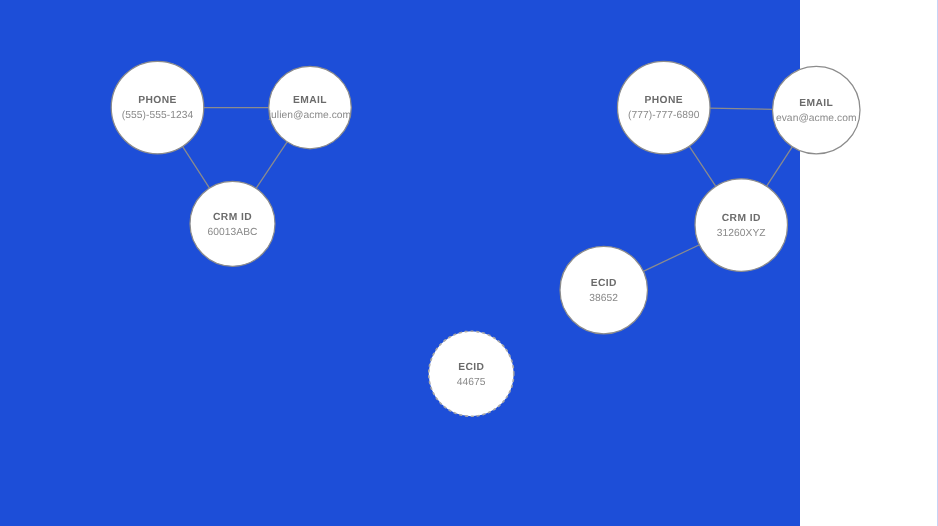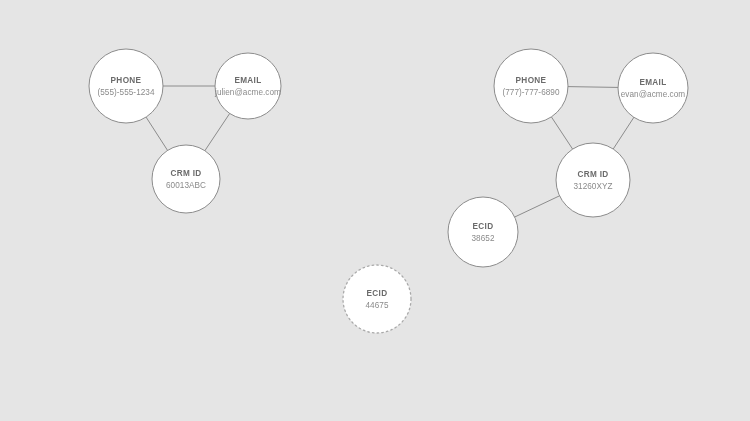--- a/index.html
+++ b/index.html
@@ -8,23 +8,23 @@
     background: #ffffff;
   }
   body {
     width: 750px;
     height: 421px;
     font-family: "Liberation Sans", sans-serif;
     overflow: hidden;
   }
   #graph-canvas {
     position: relative;
-    width: 750px;
+    width: 640px;
     height: 421px;
-    background: #e5e5e5;
+    background: #1d4ed8;
   }
   svg.graph-svg {
     position: absolute;
     top: 0;
     left: 0;
     width: 750px;
     height: 421px;
     display: block;
   }
   .edge-line {

